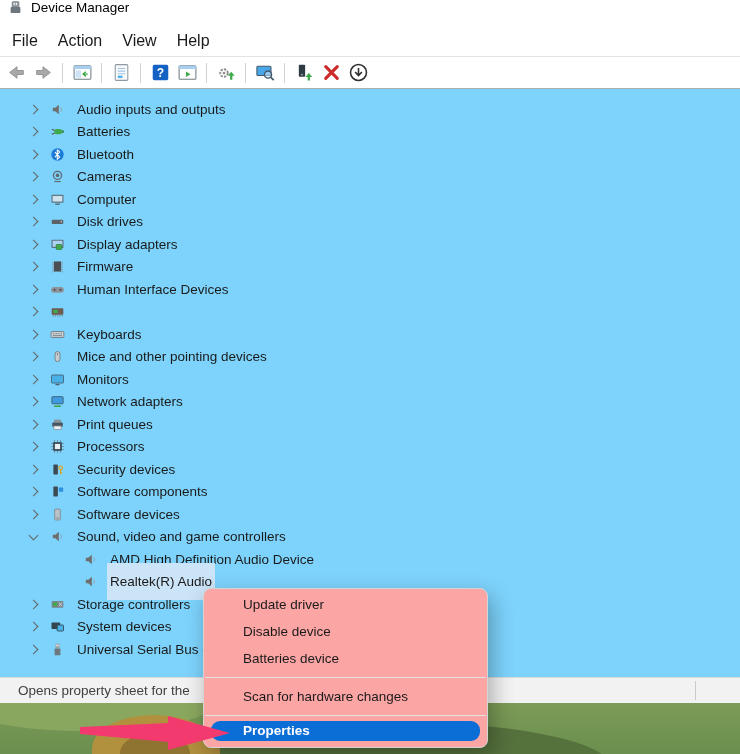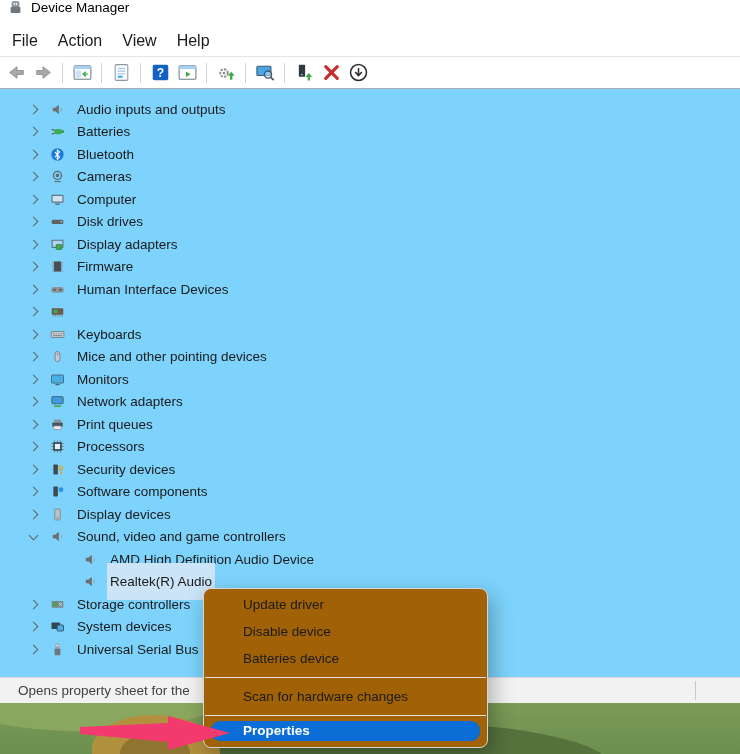--- a/index.html
+++ b/index.html
@@ -42,21 +42,21 @@
   .statusbar .stext{position:absolute;left:18px;top:0;line-height:25px;font-size:13.5px;color:#404040;}
   .statusbar .sdiv{position:absolute;left:695px;top:3px;width:1px;height:19px;background:#c9c9c9;}
   
   .wallpaper{position:absolute;left:0;top:703px;width:740px;height:51px;overflow:hidden;
     background:linear-gradient(180deg,#7c9b57,#6b8f4f);}
   .wp-hill-light{position:absolute;left:-50px;top:-34px;width:270px;height:62px;background:#8aa75f;border-radius:50%;}
   .wp-hill-dark{position:absolute;left:150px;top:18px;width:460px;height:90px;background:#55713c;border-radius:50%;}
   .wp-sand{position:absolute;left:92px;top:12px;width:128px;height:70px;background:#b2913e;border-radius:48% 52% 0 0;}
   .wp-sand-dark{position:absolute;left:120px;top:30px;width:70px;height:40px;background:#8e7430;border-radius:50%;}
   
-  .ctxmenu{position:absolute;left:203px;top:588px;width:285px;box-sizing:border-box;background:#a16207;
+  .ctxmenu{position:absolute;left:203px;top:588px;width:285px;box-sizing:border-box;background:#fca5a5;
     border:1px solid #d4d4d4;border-radius:8px;box-shadow:4px 8px 22px rgba(0,0,0,.30);padding:2px 0 4px 0;z-index:10;}
   .ctx-item{height:27px;line-height:27px;padding-left:39px;font-size:13.5px;color:#1a1a1a;cursor:default;}
   .ctx-sep{height:1px;background:#e2e2e2;margin:5px 1px;}
   .ctx-item.hl{height:20px;line-height:20px;margin:2px 7px 2px 7px;padding-left:32px;border-radius:9px;
     background:var(--ctx-hl);color:#fff;font-weight:bold;}
   
   .annot-arrow{position:absolute;left:80px;top:715px;z-index:20;}
 </style>
 </head>
 <body>
@@ -387,21 +387,21 @@
     <div class="row">
       <span class="twisty">
         <span class="chev"></span>
       </span>
       <span class="ticon">
         <svg viewBox="0 0 16 16" width="15" height="15">
           <rect x="5" y="2.2" width="6" height="11.6" rx="0.8" fill="#b9c2c8" stroke="#7b858c" stroke-width="0.9"></rect>
           <circle cx="8" cy="11.6" r="0.9" fill="#7b858c"></circle>
         </svg>
       </span>
-      <span class="tlabel">Display devices</span>
+      <span class="tlabel">Software devices</span>
     </div>
     <div class="row">
       <span class="twisty">
         <span class="chev down"></span>
       </span>
       <span class="ticon">
         <svg viewBox="0 0 16 16" width="15" height="15">
           <path d="M3 6.2h2.6L9.4 3v10L5.6 9.8H3z" fill="#6e6e6e"></path>
           <path d="M11 5.8c1.6 1.1 1.6 3.3 0 4.4" stroke="#9a9a9a" fill="none" stroke-width="1"></path>
         </svg>

